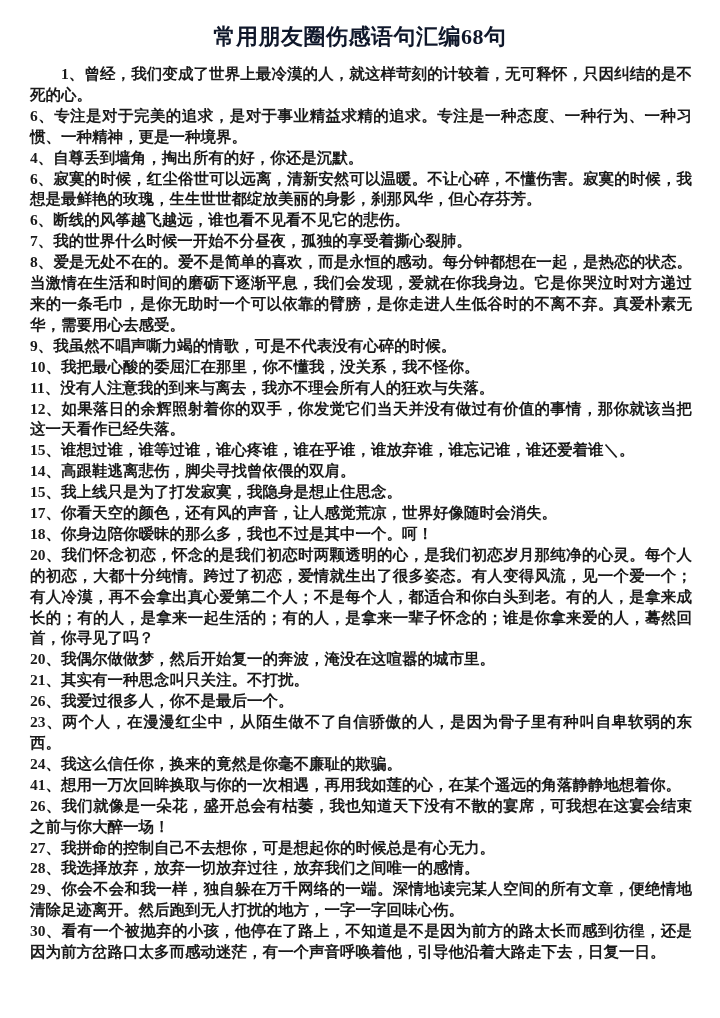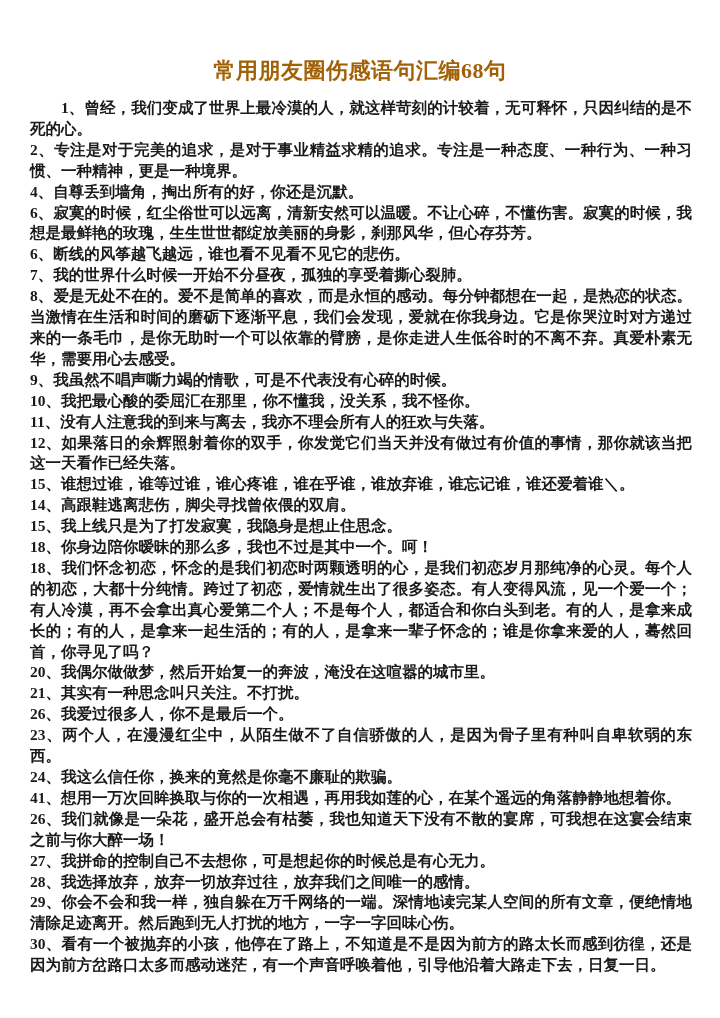--- a/index.html
+++ b/index.html
@@ -11,25 +11,25 @@
     position: relative;
     width: 720px;
     height: 1018px;
     background: #ffffff;
     overflow: hidden;
     font-family: "Liberation Serif", "DejaVu Serif", serif;
     color: #1a1a1a;
   }
   .title {
     margin: 0;
-    padding-top: 56px;
+    padding-top: 22px;
     text-align: center;
     font-size: 22px;
     font-weight: 700;
-    color: #a16207;
+    color: #0f172a;
     letter-spacing: 0.5px;
     font-family: "Liberation Serif", "DejaVu Serif", serif;
   }
   .quotes {
     margin-top: 12px;
     padding: 0 28px 0 30px;
     font-size: 15.5px;
     line-height: 20.9px;
     text-align: justify;
   }
@@ -43,35 +43,36 @@
     text-indent: 2em;
   }
 </style>
 </head>
 <body>
 
 <div class="page">
   <h1 class="title">常用朋友圈伤感语句汇编68句</h1>
   <div class="quotes" id="quote-list">
       <p class="quote first">1、曾经，我们变成了世界上最冷漠的人，就这样苛刻的计较着，无可释怀，只因纠结的是不死的心。</p>
-      <p class="quote">2、专注是对于完美的追求，是对于事业精益求精的追求。专注是一种态度、一种行为、一种习惯、一种精神，更是一种境界。</p>
+      <p class="quote">6、专注是对于完美的追求，是对于事业精益求精的追求。专注是一种态度、一种行为、一种习惯、一种精神，更是一种境界。</p>
       <p class="quote">4、自尊丢到墙角，掏出所有的好，你还是沉默。</p>
       <p class="quote">6、寂寞的时候，红尘俗世可以远离，清新安然可以温暖。不让心碎，不懂伤害。寂寞的时候，我想是最鲜艳的玫瑰，生生世世都绽放美丽的身影，刹那风华，但心存芬芳。</p>
       <p class="quote">6、断线的风筝越飞越远，谁也看不见看不见它的悲伤。</p>
       <p class="quote">7、我的世界什么时候一开始不分昼夜，孤独的享受着撕心裂肺。</p>
       <p class="quote">8、爱是无处不在的。爱不是简单的喜欢，而是永恒的感动。每分钟都想在一起，是热恋的状态。当激情在生活和时间的磨砺下逐渐平息，我们会发现，爱就在你我身边。它是你哭泣时对方递过来的一条毛巾，是你无助时一个可以依靠的臂膀，是你走进人生低谷时的不离不弃。真爱朴素无华，需要用心去感受。</p>
       <p class="quote">9、我虽然不唱声嘶力竭的情歌，可是不代表没有心碎的时候。</p>
       <p class="quote">10、我把最心酸的委屈汇在那里，你不懂我，没关系，我不怪你。</p>
       <p class="quote">11、没有人注意我的到来与离去，我亦不理会所有人的狂欢与失落。</p>
       <p class="quote">12、如果落日的余辉照射着你的双手，你发觉它们当天并没有做过有价值的事情，那你就该当把这一天看作已经失落。</p>
       <p class="quote">15、谁想过谁，谁等过谁，谁心疼谁，谁在乎谁，谁放弃谁，谁忘记谁，谁还爱着谁＼。</p>
       <p class="quote">14、高跟鞋逃离悲伤，脚尖寻找曾依偎的双肩。</p>
       <p class="quote">15、我上线只是为了打发寂寞，我隐身是想止住思念。</p>
+      <p class="quote">17、你看天空的颜色，还有风的声音，让人感觉荒凉，世界好像随时会消失。</p>
       <p class="quote">18、你身边陪你暧昧的那么多，我也不过是其中一个。呵！</p>
-      <p class="quote">18、我们怀念初恋，怀念的是我们初恋时两颗透明的心，是我们初恋岁月那纯净的心灵。每个人的初恋，大都十分纯情。跨过了初恋，爱情就生出了很多姿态。有人变得风流，见一个爱一个；有人冷漠，再不会拿出真心爱第二个人；不是每个人，都适合和你白头到老。有的人，是拿来成长的；有的人，是拿来一起生活的；有的人，是拿来一辈子怀念的；谁是你拿来爱的人，蓦然回首，你寻见了吗？</p>
+      <p class="quote">20、我们怀念初恋，怀念的是我们初恋时两颗透明的心，是我们初恋岁月那纯净的心灵。每个人的初恋，大都十分纯情。跨过了初恋，爱情就生出了很多姿态。有人变得风流，见一个爱一个；有人冷漠，再不会拿出真心爱第二个人；不是每个人，都适合和你白头到老。有的人，是拿来成长的；有的人，是拿来一起生活的；有的人，是拿来一辈子怀念的；谁是你拿来爱的人，蓦然回首，你寻见了吗？</p>
       <p class="quote">20、我偶尔做做梦，然后开始复一的奔波，淹没在这喧嚣的城市里。</p>
       <p class="quote">21、其实有一种思念叫只关注。不打扰。</p>
       <p class="quote">26、我爱过很多人，你不是最后一个。</p>
       <p class="quote">23、两个人，在漫漫红尘中，从陌生做不了自信骄傲的人，是因为骨子里有种叫自卑软弱的东西。</p>
       <p class="quote">24、我这么信任你，换来的竟然是你毫不廉耻的欺骗。</p>
       <p class="quote">41、想用一万次回眸换取与你的一次相遇，再用我如莲的心，在某个遥远的角落静静地想着你。</p>
       <p class="quote">26、我们就像是一朵花，盛开总会有枯萎，我也知道天下没有不散的宴席，可我想在这宴会结束之前与你大醉一场！</p>
       <p class="quote">27、我拼命的控制自己不去想你，可是想起你的时候总是有心无力。</p>
       <p class="quote">28、我选择放弃，放弃一切放弃过往，放弃我们之间唯一的感情。</p>
       <p class="quote">29、你会不会和我一样，独自躲在万千网络的一端。深情地读完某人空间的所有文章，便绝情地清除足迹离开。然后跑到无人打扰的地方，一字一字回味心伤。</p>

